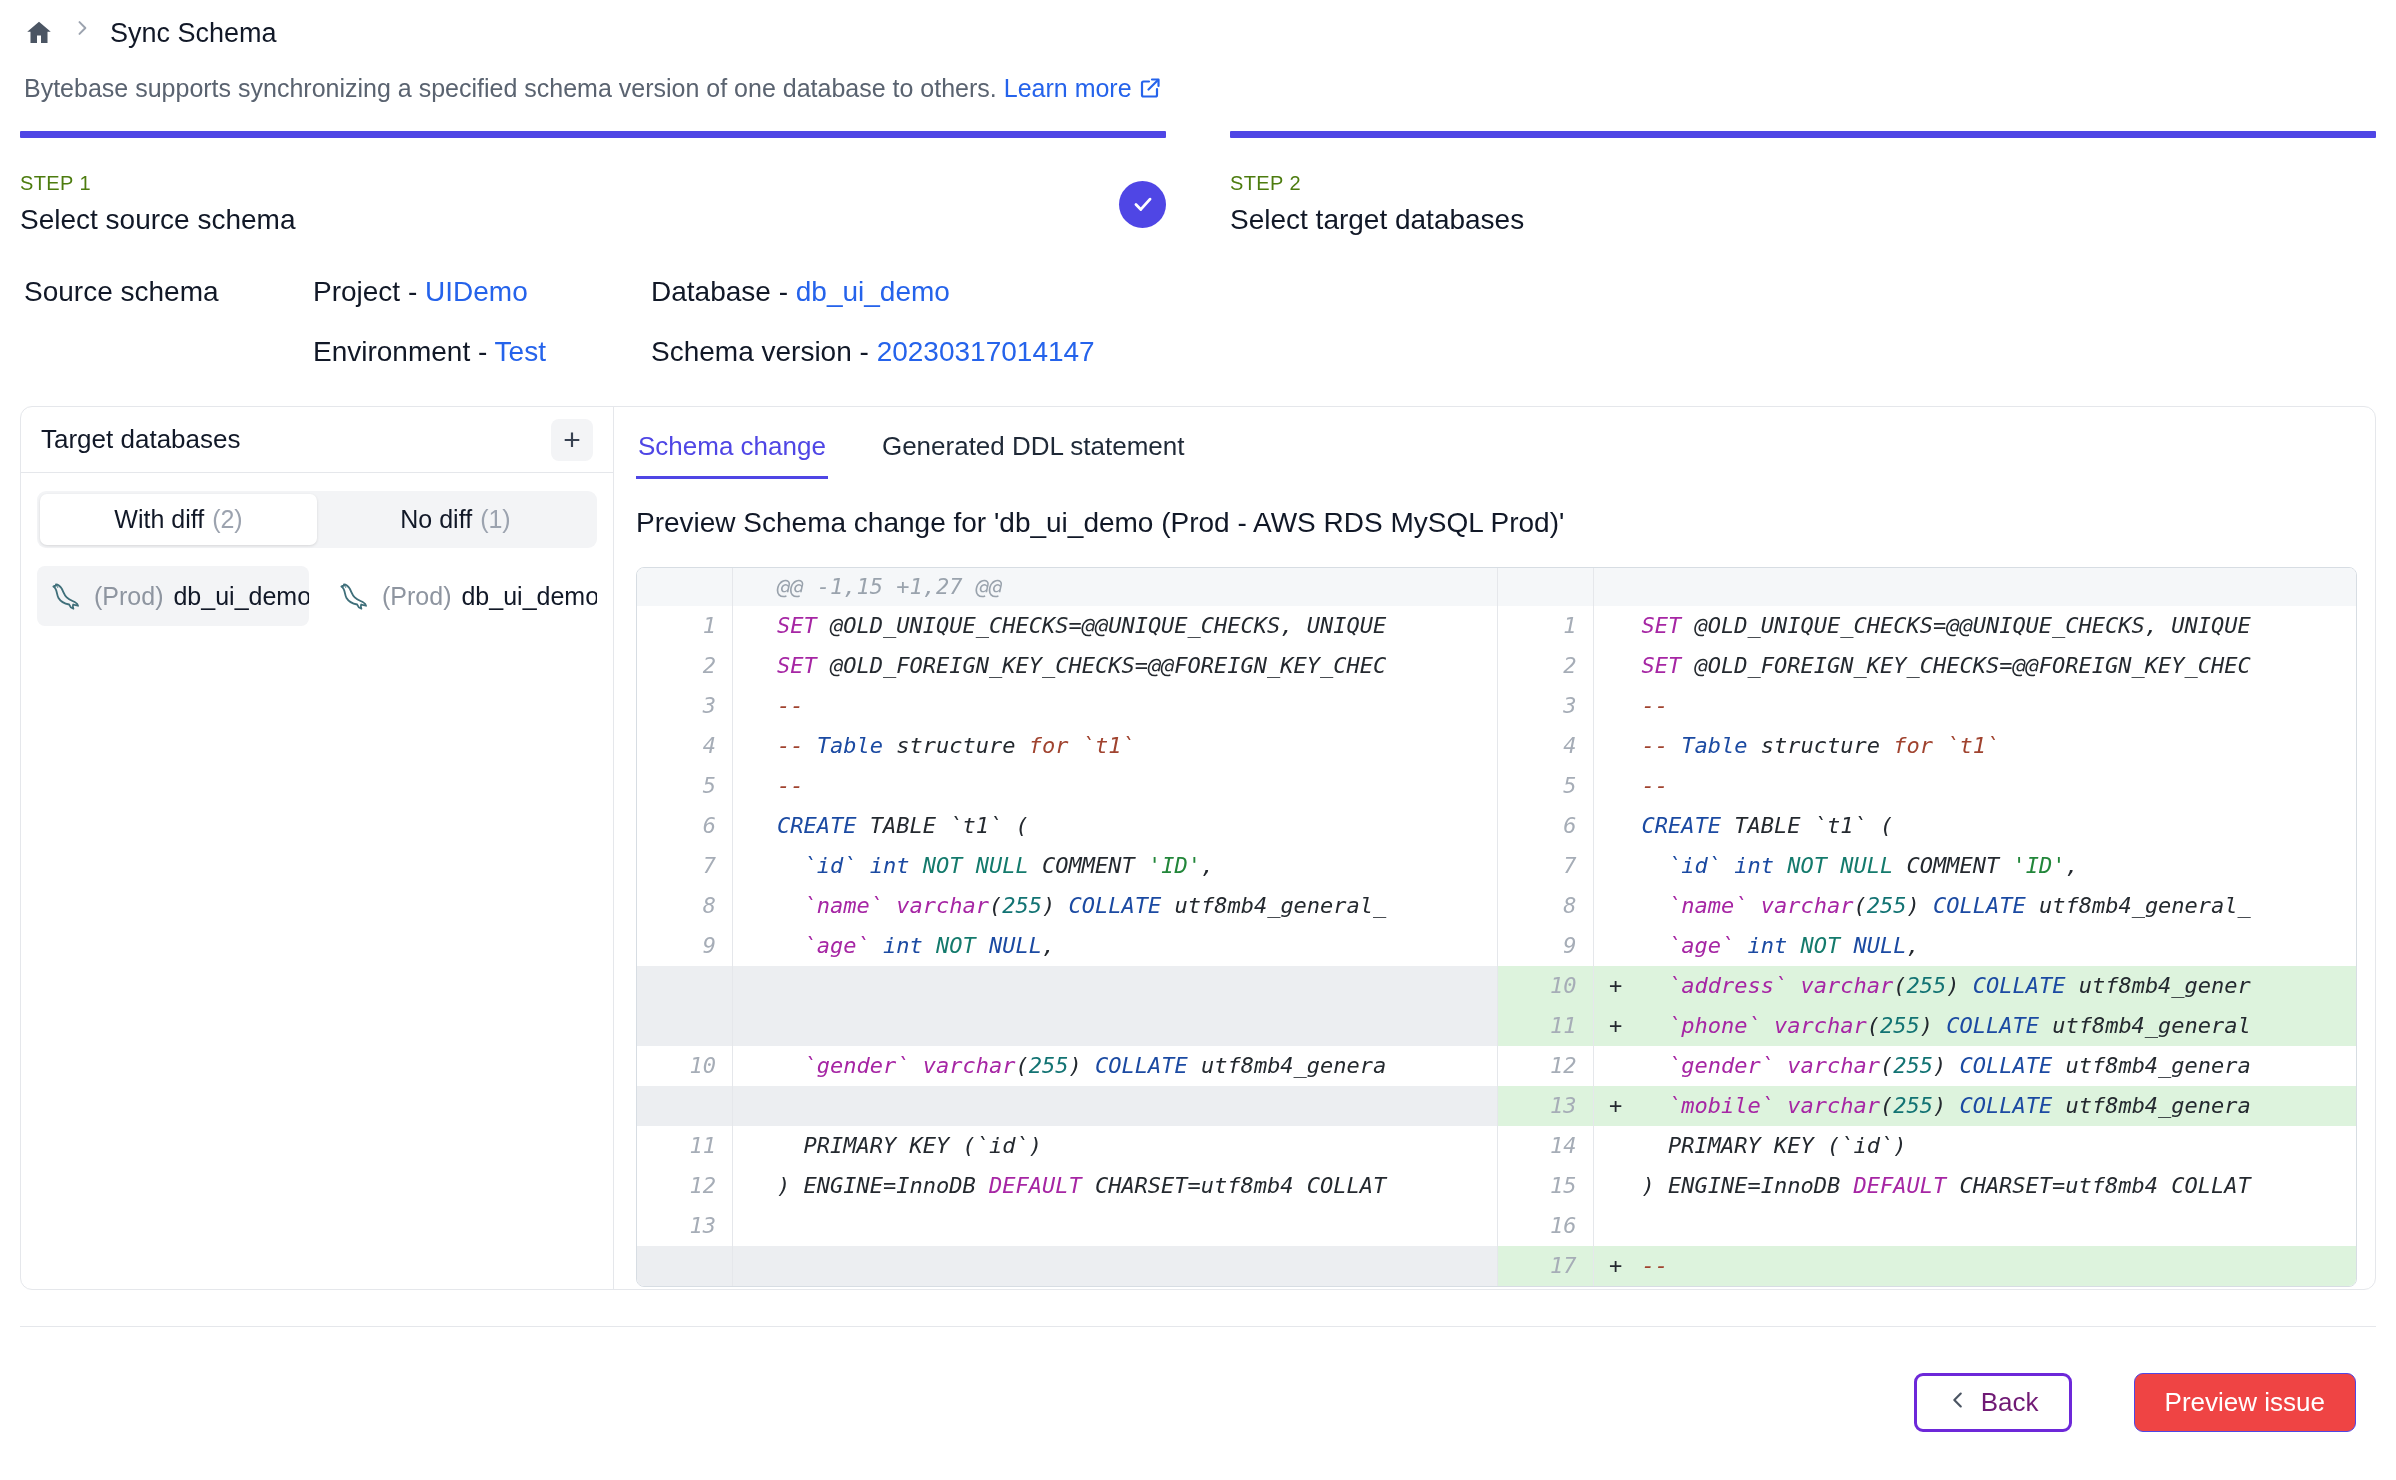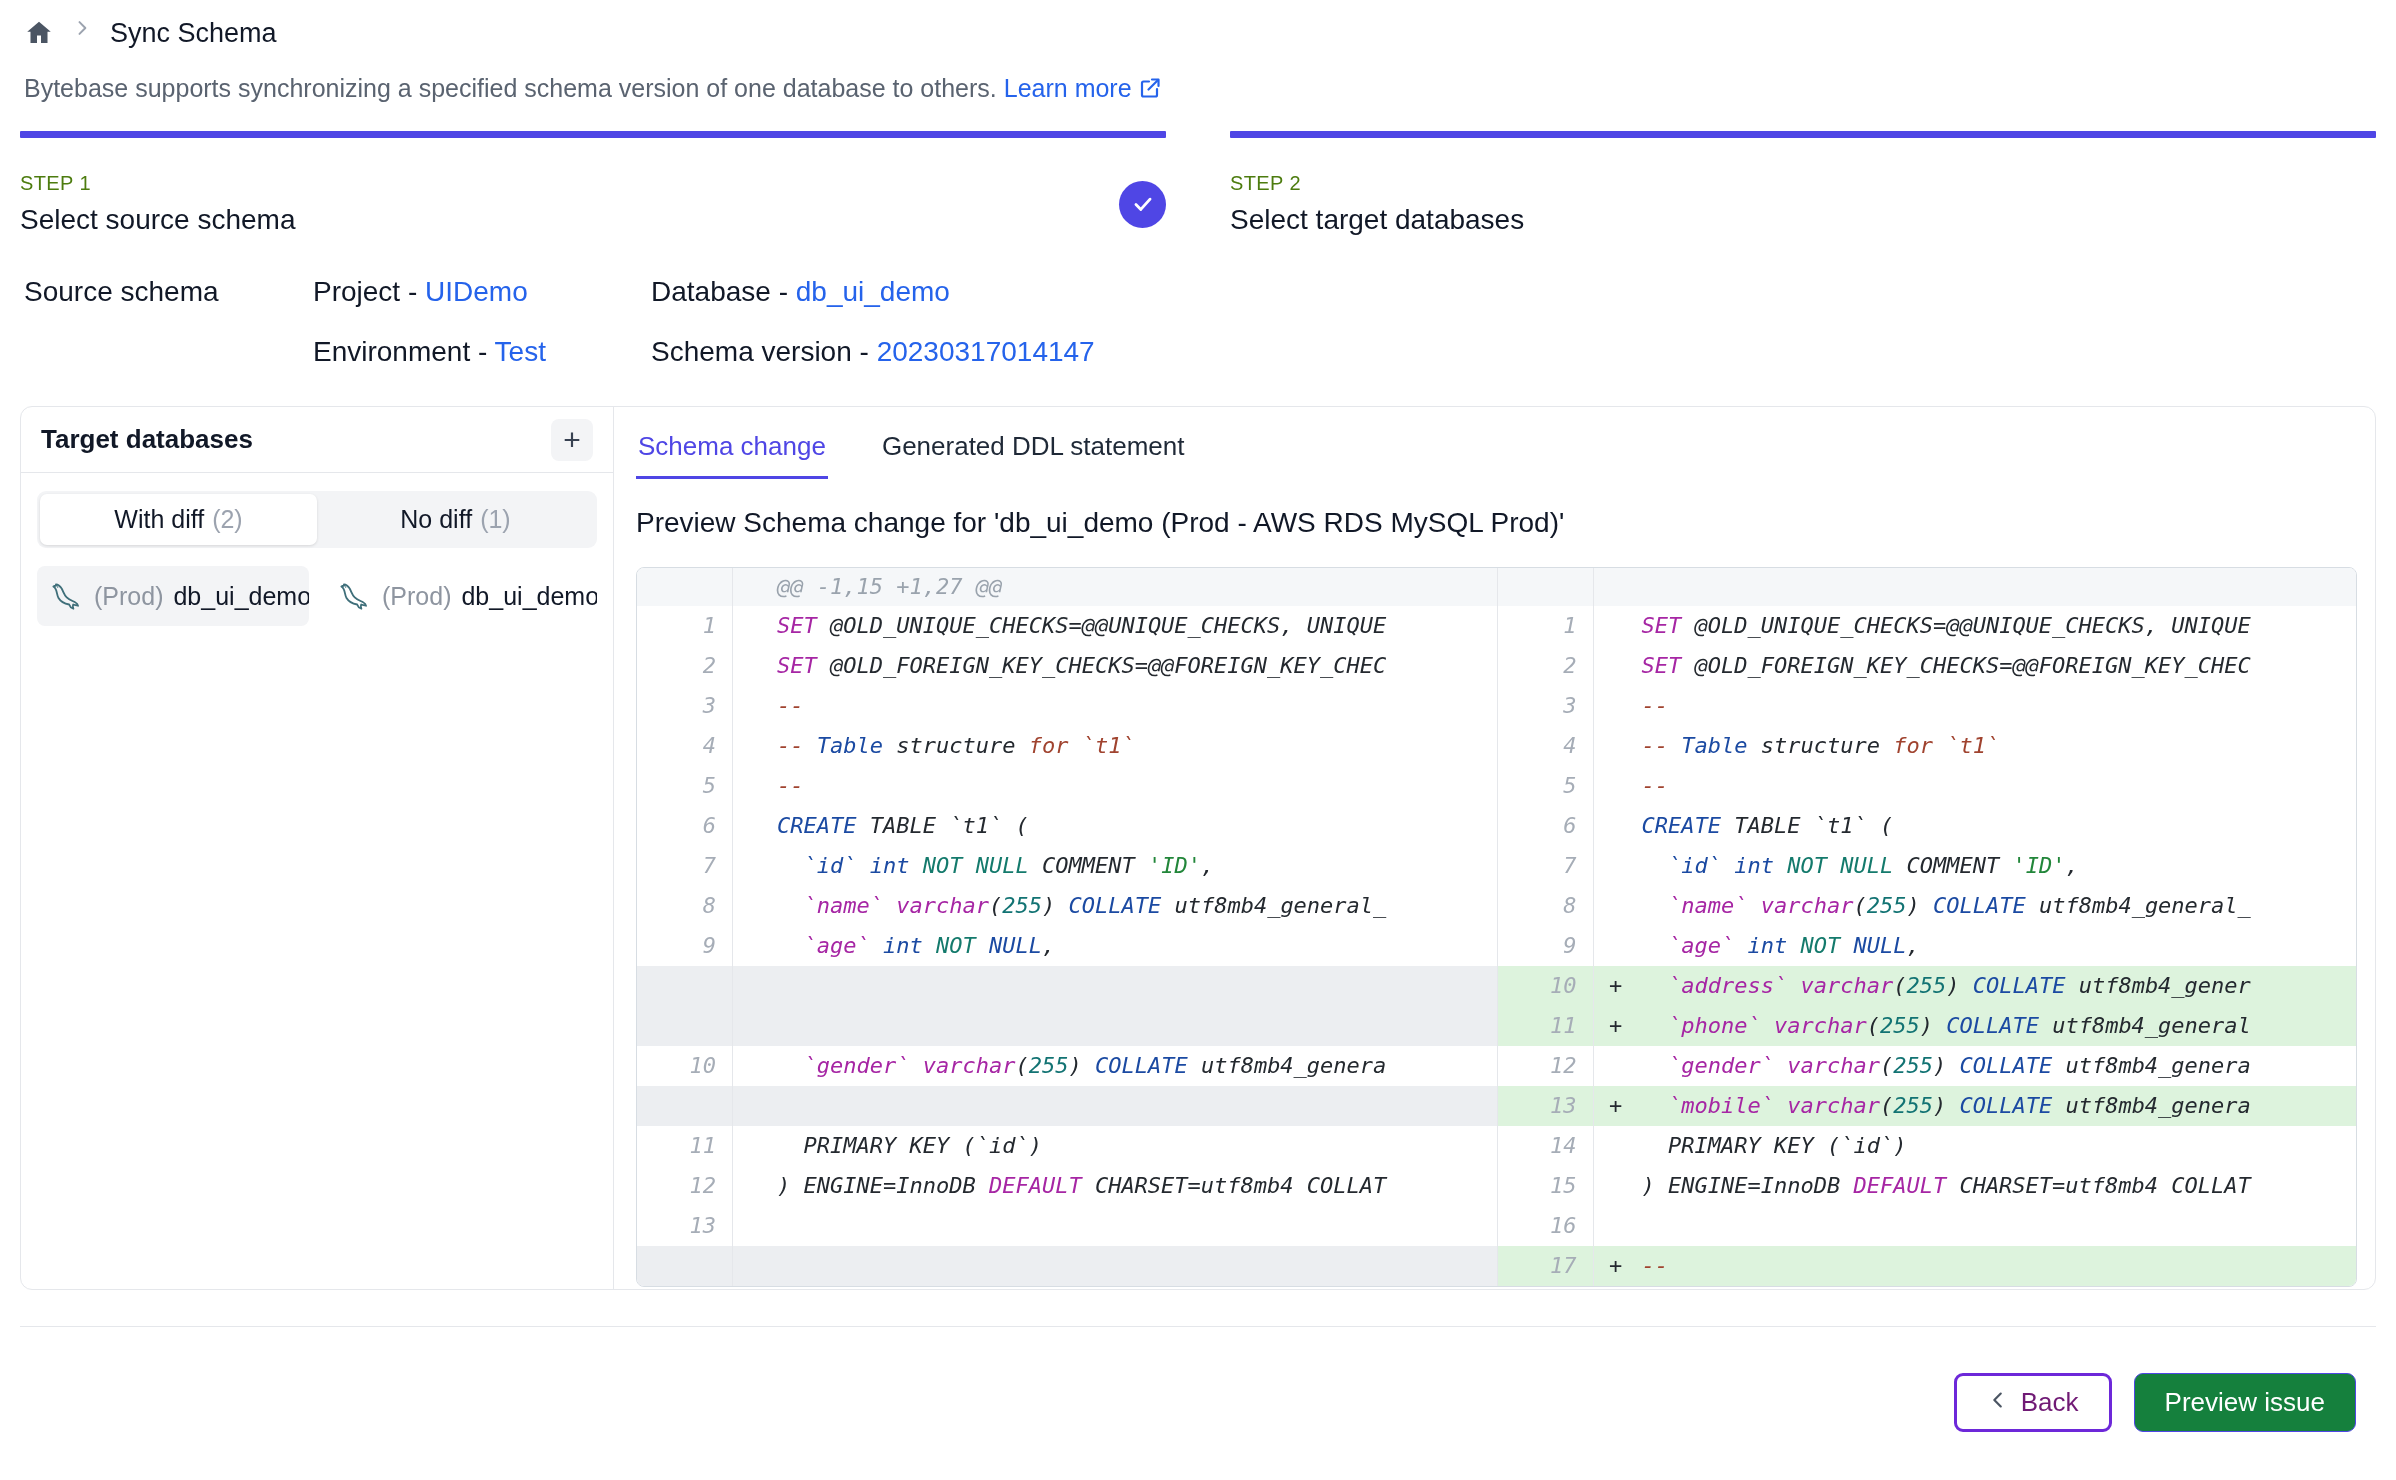--- a/index.html
+++ b/index.html
@@ -38,21 +38,21 @@
   .field .fname { color:#111827; }
 
   
   .card { margin-top:38px; border:1px solid #e5e7eb; border-radius:12px; display:flex;
           height:884px; overflow:hidden; }
 
   
   .left-panel { width:593px; border-right:1px solid #e5e7eb; flex-shrink:0; display:flex; flex-direction:column; }
   .lp-header { display:flex; align-items:center; justify-content:space-between; padding:14px 20px; height:66px;
                border-bottom:1px solid #e5e7eb; }
-  .lp-title { font-size:26px; font-weight:700; }
+  .lp-title { font-size:26px; font-weight:400; }
   .btn-add { width:42px; height:42px; border:none; background:#f3f4f6; border-radius:8px; font-size:30px;
              color:#374151; cursor:pointer; line-height:1; font-family:inherit; }
   .lp-body { padding:18px 16px; }
   .seg { display:flex; background:#f3f4f6; border-radius:9px; padding:3px; height:57px; }
   .seg-tab { flex:1; display:flex; align-items:center; justify-content:center; gap:8px; font-size:25px;
              border:none; background:transparent; border-radius:7px; cursor:pointer; color:#111827;
              font-family:inherit; }
   .seg-tab.active { background:#ffffff; box-shadow:0 1px 3px rgba(0,0,0,.12); }
   .seg-count { color:#9ca3af; }
   .db-list { margin-top:18px; display:flex; flex-direction:row; gap:16px; }
@@ -98,21 +98,21 @@
   .seg-str { color:#22863a; }
   .seg-cmt { color:#a0432f; }
 
   
   .footer-divider { border-top:1px solid #e5e7eb; margin-top:36px; }
   .footer { display:flex; justify-content:flex-end; align-items:center; gap:22px; padding:46px 20px 0 20px; }
   .btn { height:59px; border-radius:9px; font-size:26px; display:flex; align-items:center; gap:12px;
          padding:0 30px; cursor:pointer; font-family:inherit; }
   .btn-back { background:#ffffff; border:3px solid #6d28d9; color:#701a75; }
   .btn-back svg { width:22px; height:22px; }
-  .btn-primary { background:#15803d; border:1px solid #4f46e5; color:#ffffff; font-weight:500; }
+  .btn-primary { background:#ef4444; border:1px solid #4f46e5; color:#ffffff; font-weight:500;margin-left:40px; }
 </style>
 </head>
 <body>
 
 <div class="page">
 
   <div class="breadcrumb">
     <span class="crumb-home">
       <svg viewBox="0 0 24 24" fill="#4b5563">
           <path d="M12 3 2.6 11h2.6v9h5.2v-6h3.2v6h5.2v-9h2.6L12 3z"></path>

